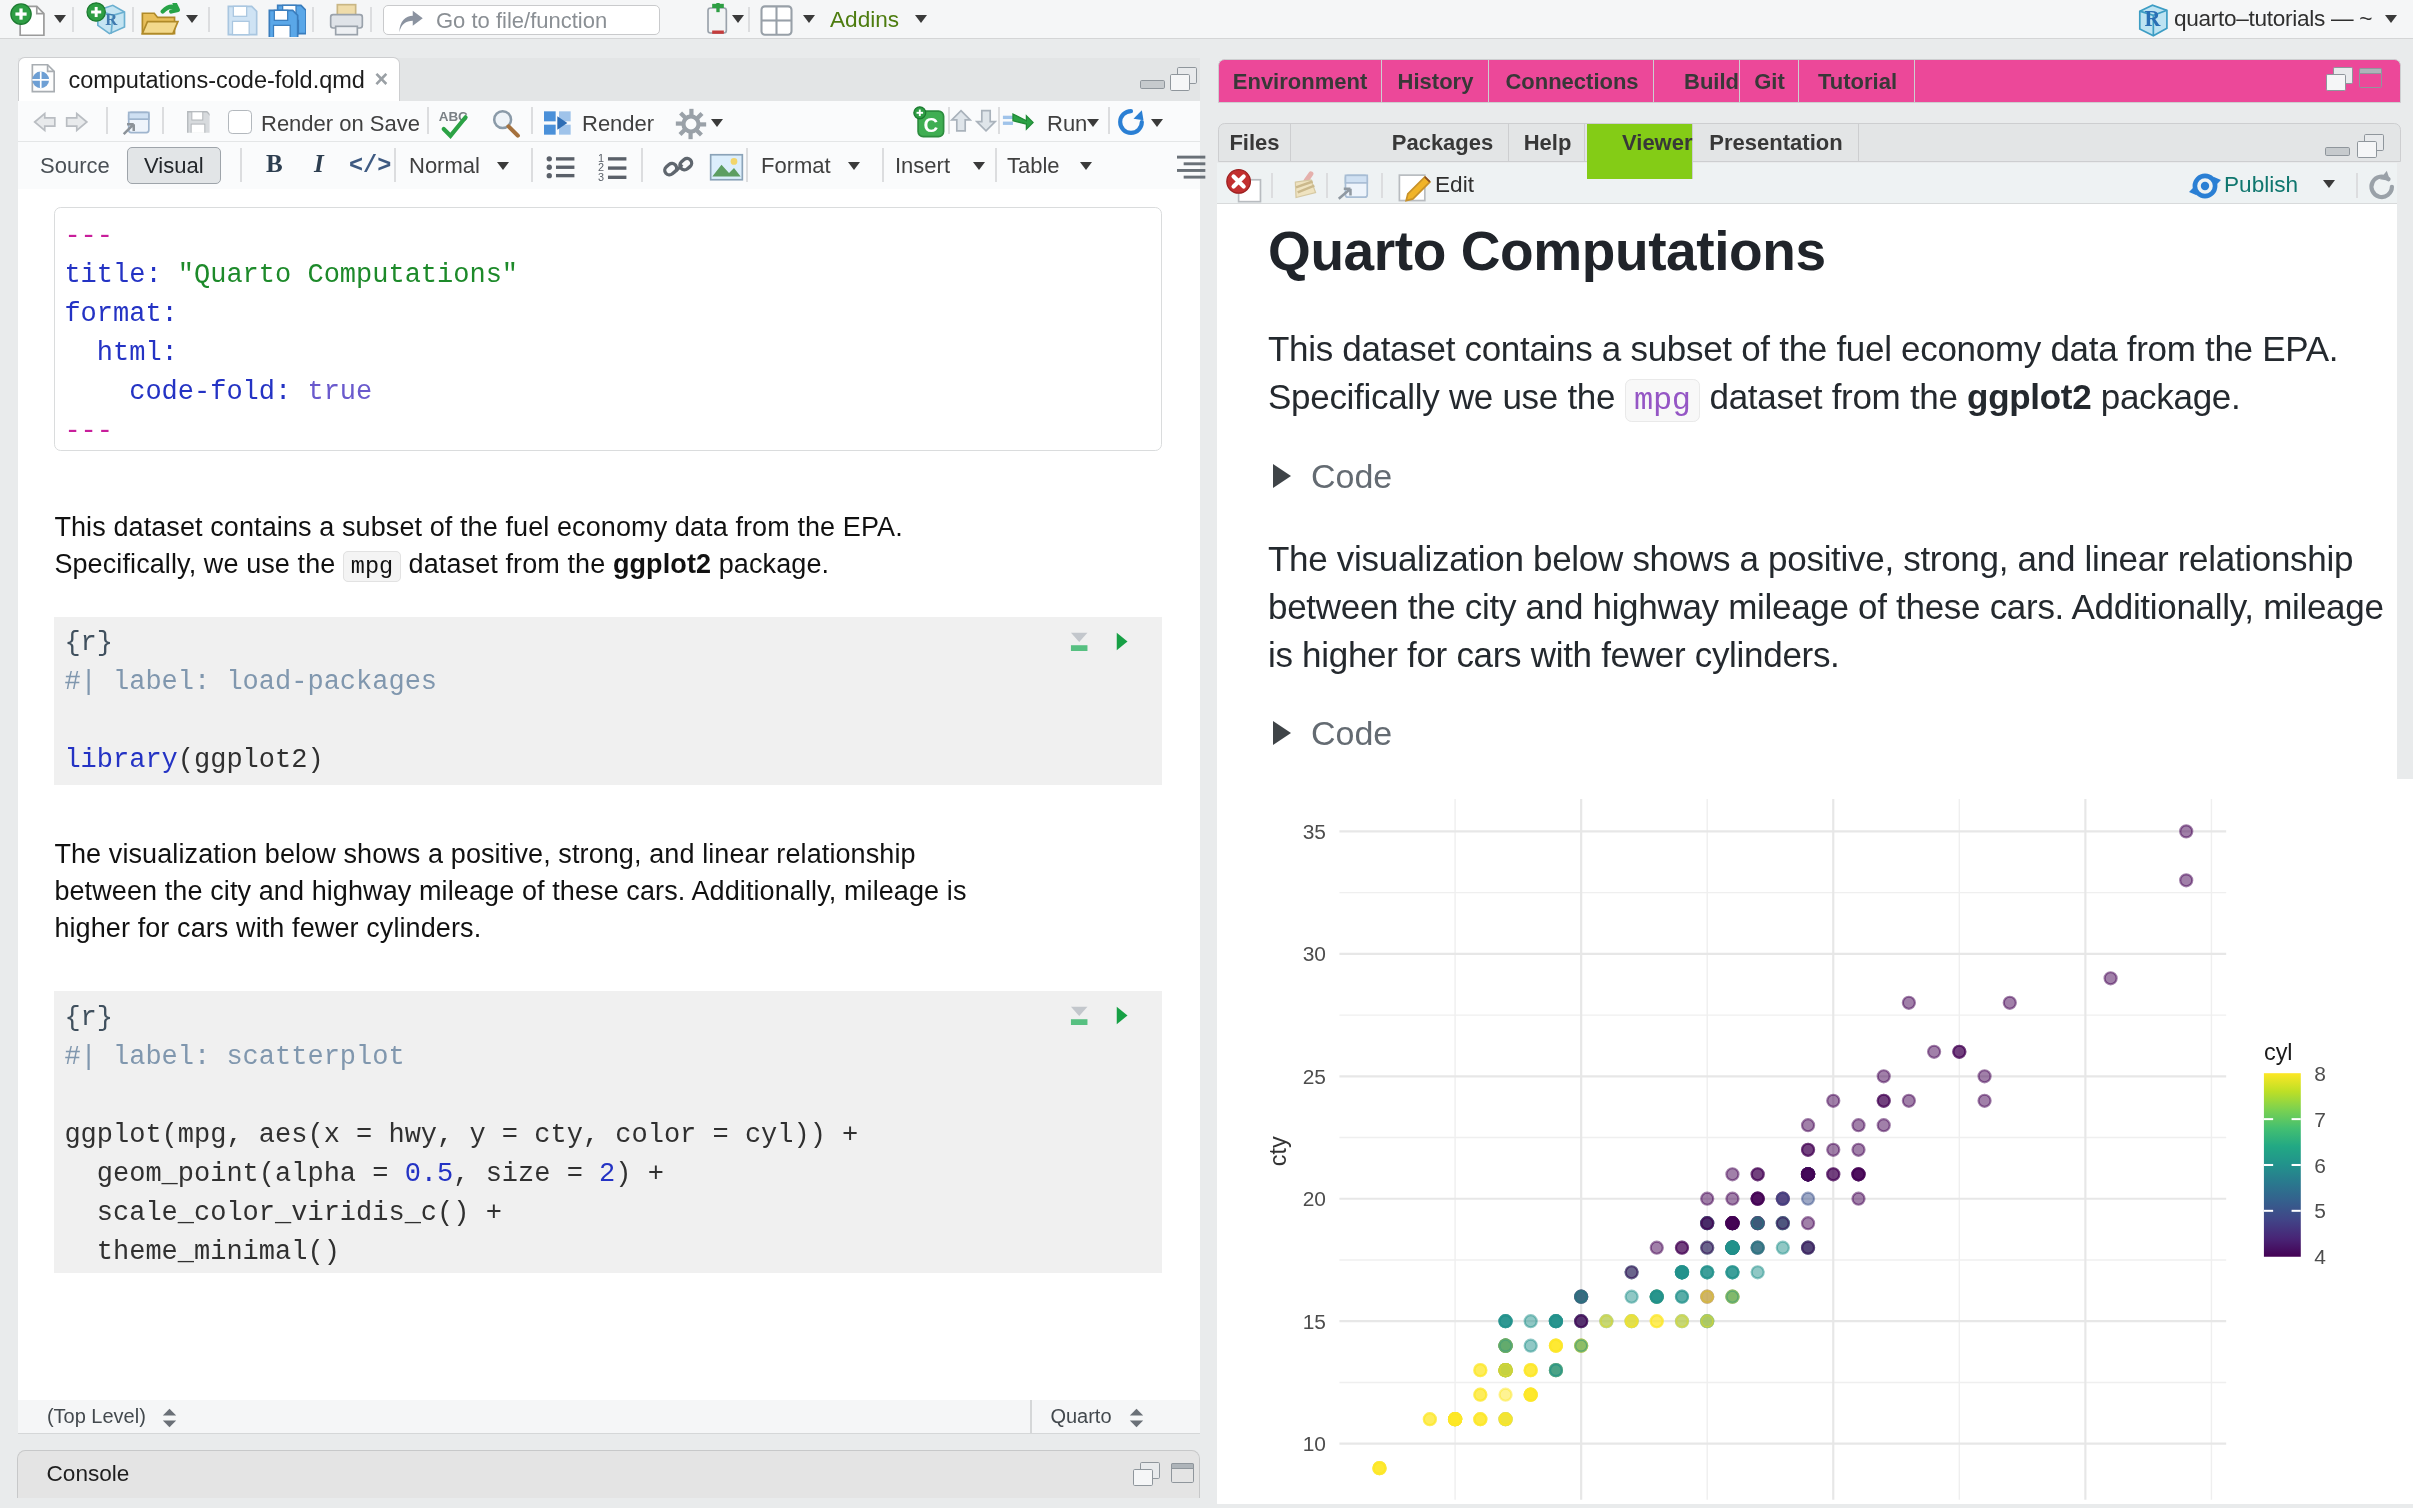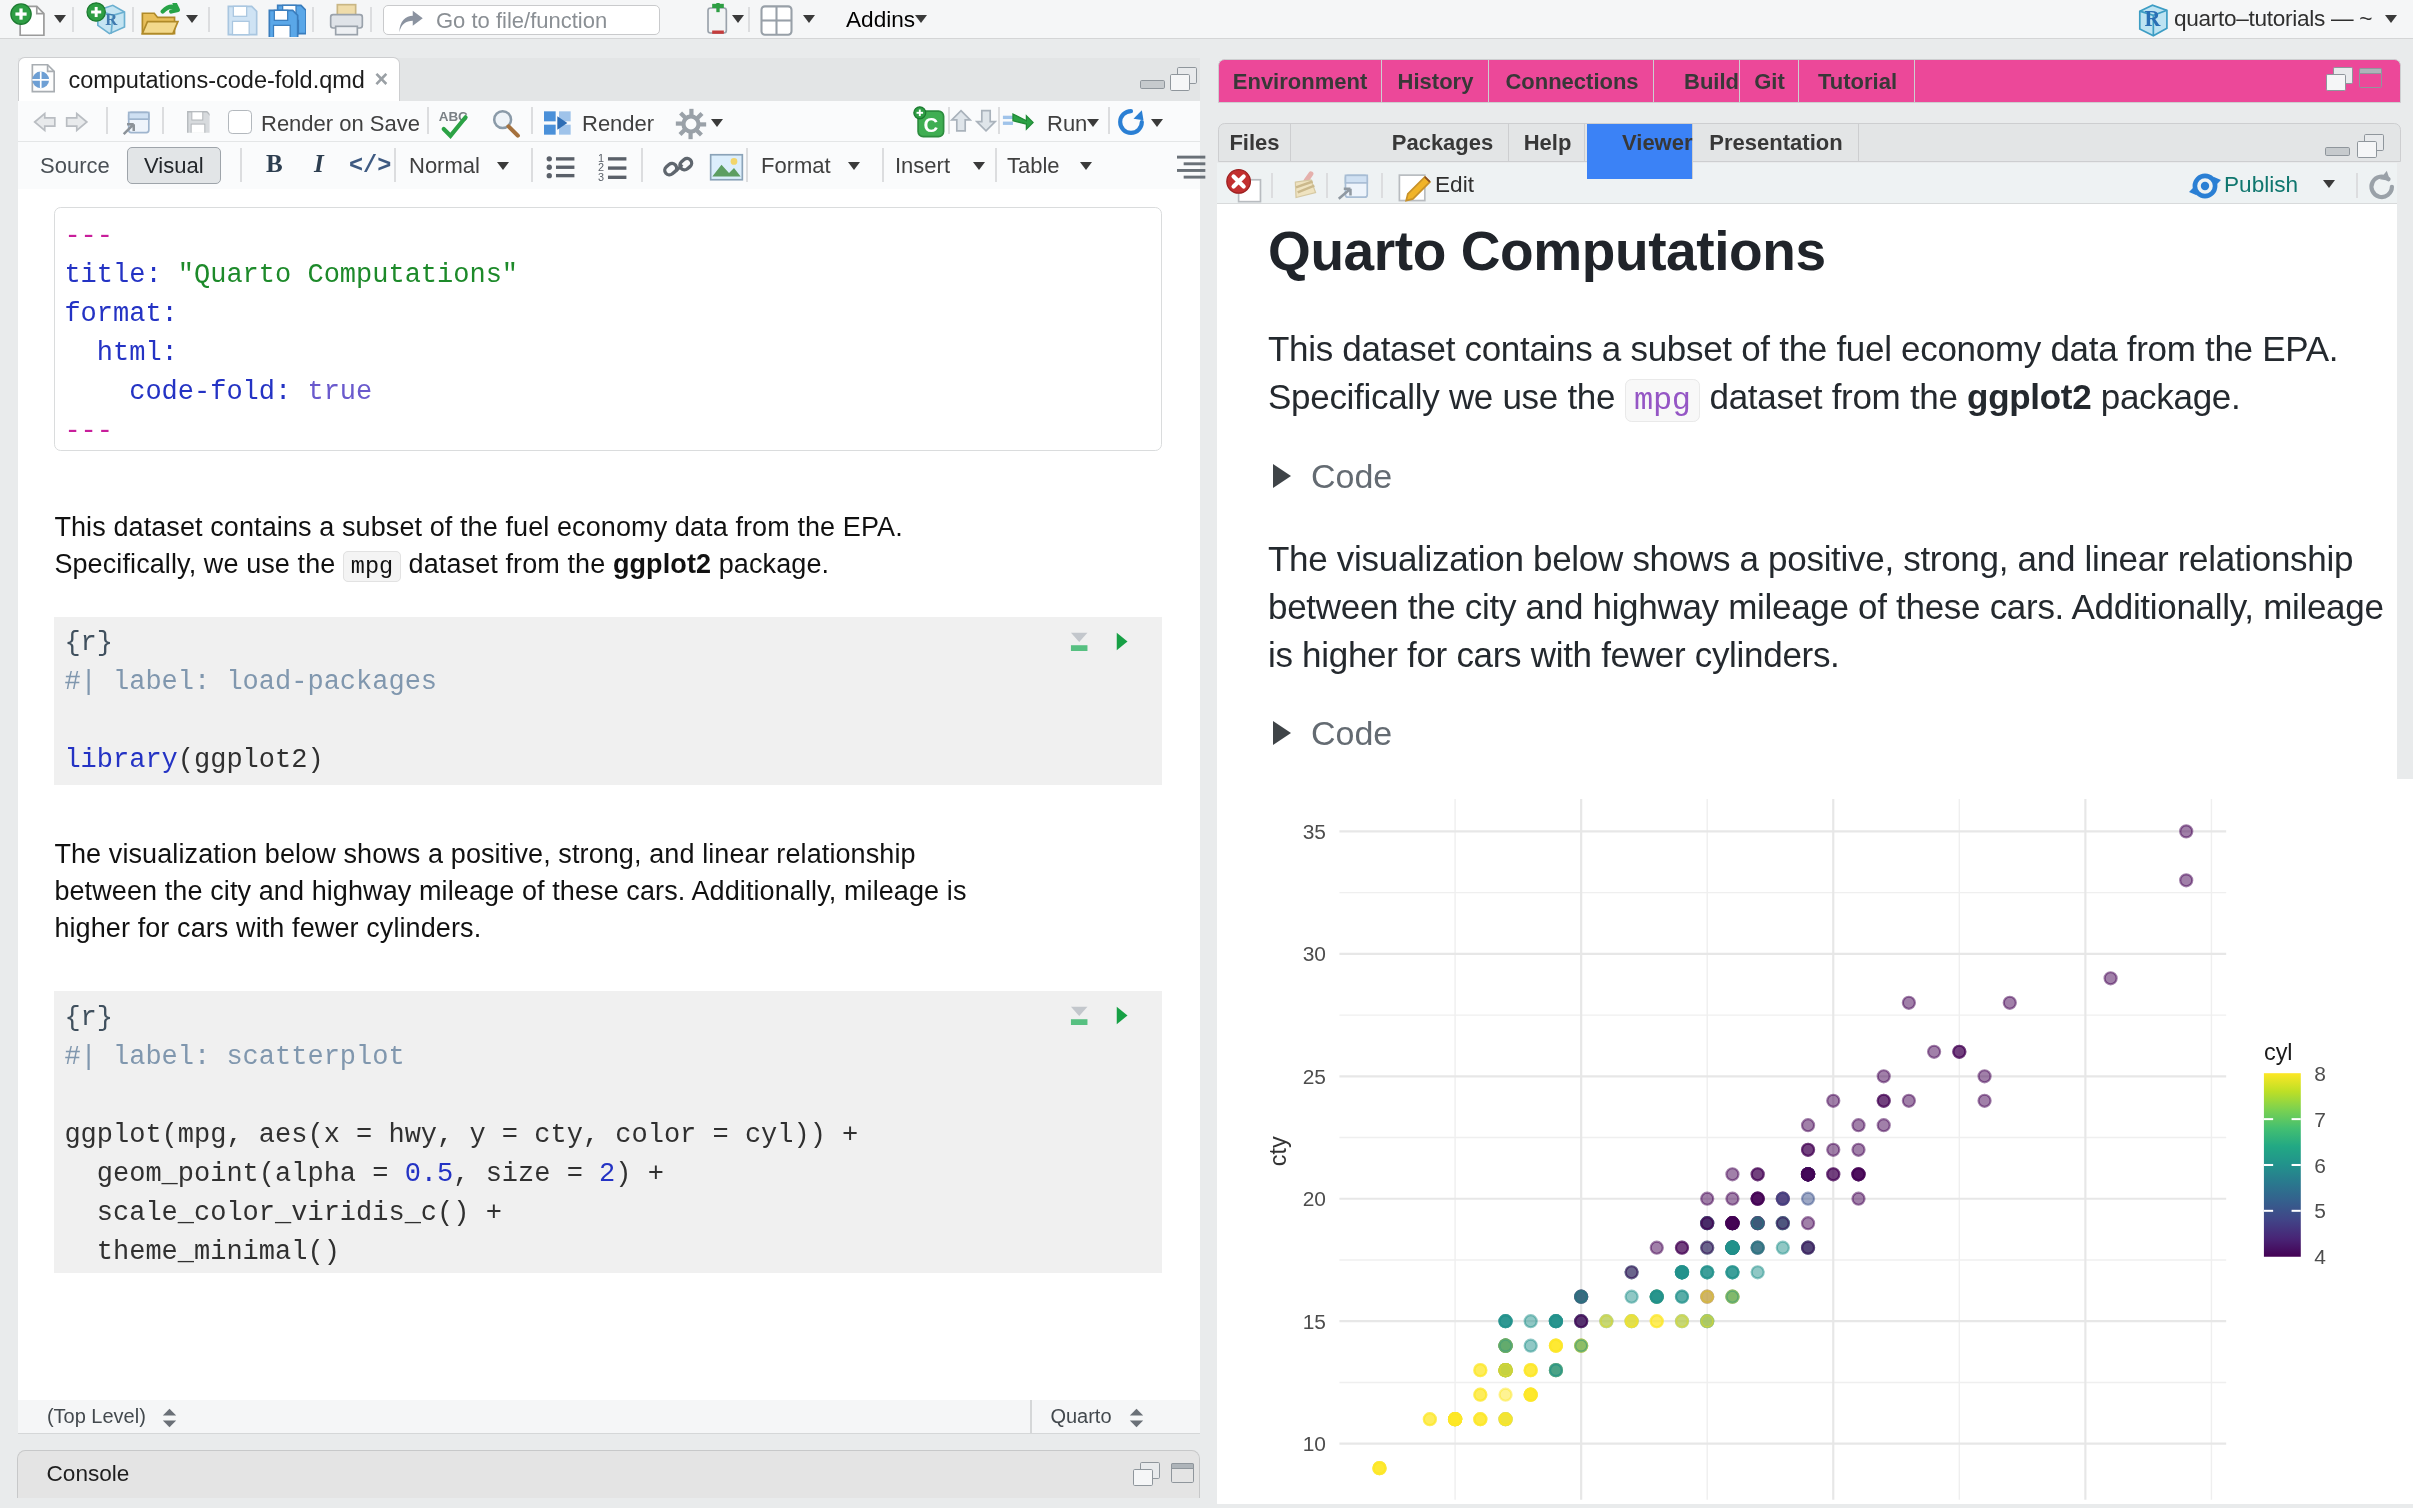--- a/index.html
+++ b/index.html
@@ -109,21 +109,21 @@
       <rect x="13" y="33" width="14" height="4" fill="#c43c3c"></rect>
     </svg>
 <span class="caret sm abs" style="left:732px;top:15px;"></span>
 <span class="sep" style="left:748px;"></span>
 <svg class="abs" style="left:758px;top:2.5px;" width="37" height="35" viewBox="0 0 44 42">
       <rect x="4" y="4" width="36" height="34" rx="4" fill="#fff" stroke="#98a0a8" stroke-width="2.5"></rect>
       <line x1="22" y1="4" x2="22" y2="38" stroke="#98a0a8" stroke-width="2.5"></line>
       <line x1="4" y1="21" x2="40" y2="21" stroke="#98a0a8" stroke-width="2.5"></line>
     </svg>
 <span class="caret sm abs" style="left:803px;top:15px;"></span>
-<span class="abs tbtxt" style="left:830px;top:6.7px;font-size:22.6px;color:#000000;margin-left:16px;">Addins</span>
+<span class="abs tbtxt" style="left:830px;top:6.7px;font-size:22.6px;color:#4d7c0f;">Addins</span>
 <span class="caret sm abs" style="left:915px;top:15px;"></span>
 <svg class="abs" style="left:2133px;top:0.8px;" width="39" height="39" viewBox="0 0 46 46">
       <path d="M8 12 L23 5 L40 11 L40 32 L24 41 L8 33 Z" fill="#aadcf0" fill-opacity="0.75" stroke="#3d9dc4" stroke-width="2"></path>
       <path d="M8 12 L24 17 L40 11 M24 17 L24 41" fill="none" stroke="#3d9dc4" stroke-width="2"></path>
       <text x="23" y="29" font-family="Liberation Serif" font-size="26" font-weight="bold" fill="#2a6fb5" text-anchor="middle">R</text>
     </svg>
 <span class="abs" style="left:2174px;top:5.9px;font-size:22.6px;color:#2f2f2f;letter-spacing:-0.3px;">quarto–tutorials — ~</span>
 <span class="caret sm abs" style="left:2385px;top:15px;"></span>
 </div>
 <div id="edit-tabstrip" class="abs"></div>
@@ -357,21 +357,21 @@
   </span>
 <span class="abs" style="left:2358px;top:67px;width:28.5px;height:23.5px;">
     <span style="position:absolute;left:0.8px;top:0.8px;width:23.5px;height:20px;border:1.7px solid #8f969c;border-radius:1.7px;"></span>
     <span style="position:absolute;left:0.8px;top:0.8px;width:23.5px;height:6.7px;background:#aeb4b9;border:1.7px solid #8f969c;border-radius:1.7px 1.7px 0 0;"></span>
   </span>
 <div id="filestrip" class="abs">
 <span class="strip-tab" style="left:0px;width:72px;line-height:38px;">Files</span>
 <span class="strip-tab" style="left:74px;width:83px;line-height:38px;margin-top:44px;">Plots</span>
 <span class="strip-tab" style="left:158px;width:132px;line-height:38px;">Packages</span>
 <span class="strip-tab" style="left:292px;width:74px;line-height:38px;">Help</span>
-<span class="strip-tab" style="left:368px;width:106px;line-height:38px;background:#3b82f6;height:55px;border-bottom:none;z-index:3;padding-left:35px;">Viewer</span>
+<span class="strip-tab" style="left:368px;width:106px;line-height:38px;background:#84cc16;height:55px;border-bottom:none;z-index:3;padding-left:35px;">Viewer</span>
 <span class="strip-tab" style="left:475px;width:165px;line-height:38px;">Presentation</span>
 </div>
 <span class="abs" style="left:2323px;top:134px;width:30px;height:23.5px;">
     <span style="position:absolute;left:1.7px;bottom:1.7px;width:25px;height:8.4px;border:1.7px solid #8f969c;background:#c6cacd;border-radius:1.7px;"></span>
   </span>
 <span class="abs" style="left:2357px;top:134px;width:30px;height:25px;">
     <span style="position:absolute;left:6.7px;top:0px;width:20px;height:17px;border:1.7px solid #8f969c;border-radius:1.7px;background:#e8eaec;"></span>
     <span style="position:absolute;left:0px;top:6.7px;width:20px;height:17px;border:1.7px solid #8f969c;border-radius:1.7px;background:#f5f6f7;"></span>
   </span>
 <div id="vtoolbar" class="abs"></div>

